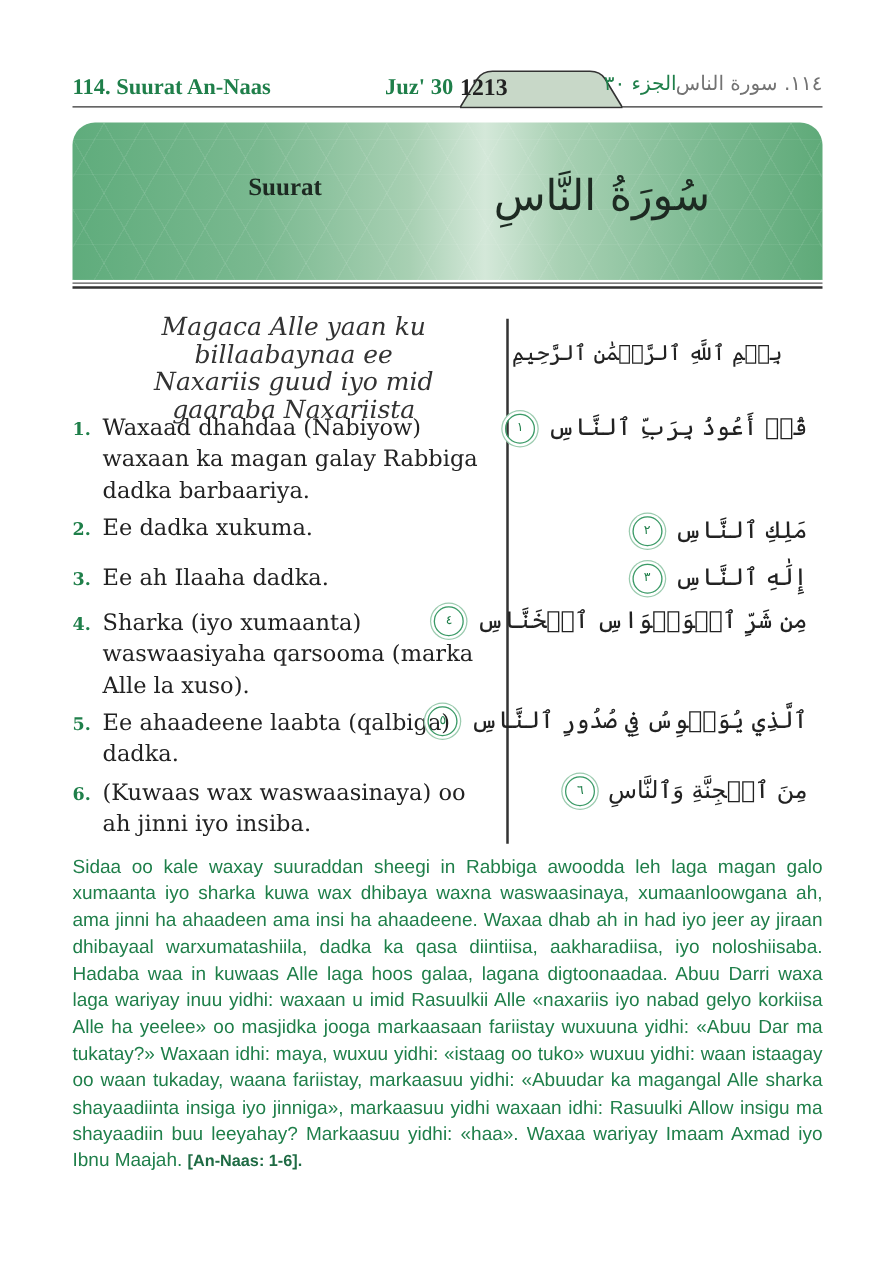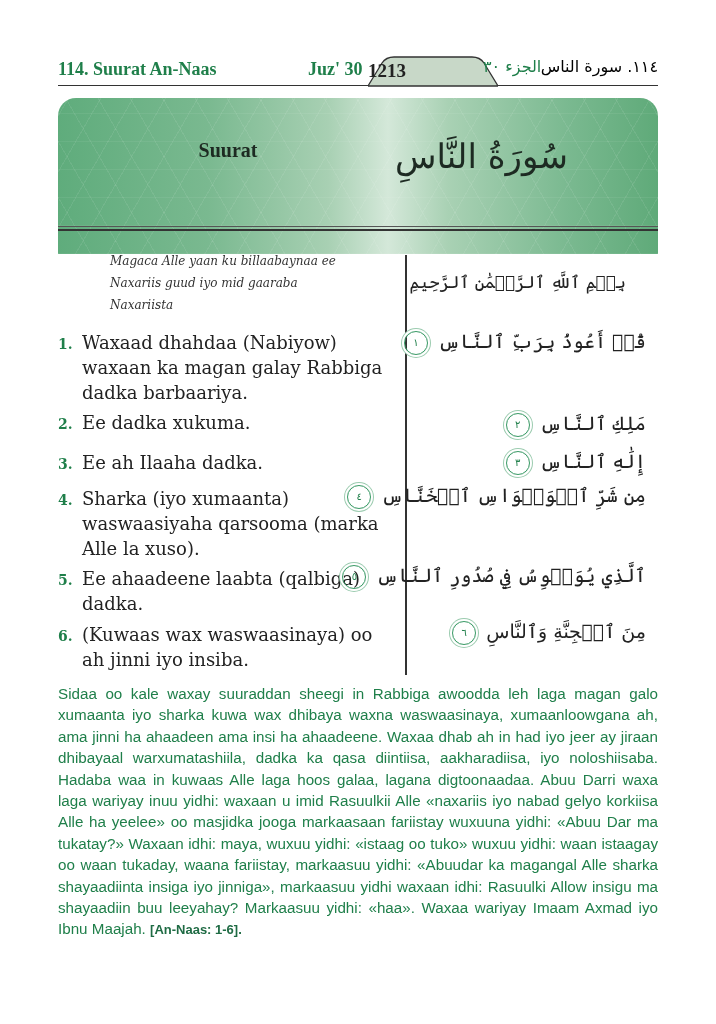--- a/index.html
+++ b/index.html
@@ -6,39 +6,39 @@
   body { width: 716px; height: 1024px; position: relative; overflow: hidden; font-family: "DejaVu Serif", serif; color: #222; }
 
   
   .running-header { position: absolute; left: 58px; right: 58px; top: 55px; height: 30px; border-bottom: 1.5px solid #333; }
   .rh-left { position: absolute; left: 0; top: 4px; font-family: "Liberation Serif", serif; font-weight: bold; font-size: 18px; color: #1f7f4a; }
   .rh-juz { position: absolute; left: 250px; top: 4px; font-family: "Liberation Serif", serif; font-weight: bold; font-size: 18px; color: #1f7f4a; }
   .rh-tab { position: absolute; left: 310px; top: 0px; width: 130px; height: 30px; }
   .rh-tab svg { position: absolute; left: 0; top: 0; }
   .rh-page { position: absolute; left: 0; right: 0; top: 5px; text-align: left; font-family: "Liberation Serif", serif; font-weight: bold; font-size: 19px; color: #222; }
   .rh-juz-ar { position: absolute; left: 425px; top: 2px; font-family: "DejaVu Sans", sans-serif; font-size: 16px; color: #1f7f4a; direction: rtl; }
-  .rh-right { position: absolute; right: 0; top: 2px; font-family: "DejaVu Sans", sans-serif; font-size: 16px; color: #000000; direction: rtl; }
+  .rh-right { position: absolute; right: 0; top: 2px; font-family: "DejaVu Sans", sans-serif; font-size: 16px; color: #737373; direction: rtl; }
 
   
-  .banner { position: absolute; left: 58px; right: 58px; top: 98px; height: 156px; border-radius: 18px 18px 0 0;
+  .banner { position: absolute; left: 58px; right: 58px; top: 98px; height: 126px; border-radius: 18px 18px 0 0;
     background: linear-gradient(90deg, #5fac7c 0%, #7ab990 25%, #a8d0b3 45%, #d4e8d9 55%, #a9d1b4 65%, #7ab990 85%, #5faa79 100%);
     overflow: hidden; }
   .banner::before { content: ""; position: absolute; inset: 0;
     background-image:
       repeating-linear-gradient(60deg, rgba(255,255,255,0.08) 0 1px, transparent 1px 28px),
       repeating-linear-gradient(-60deg, rgba(255,255,255,0.08) 0 1px, transparent 1px 28px),
       repeating-linear-gradient(0deg, rgba(255,255,255,0.06) 0 1px, transparent 1px 28px); }
   .banner-title { position: absolute; left: 100px; top: 42px; width: 140px; text-align: center; font-family: "Liberation Serif", serif; font-weight: bold; font-size: 20px; line-height: 21px; color: #1d2a22; }
   .banner-title-ar { position: absolute; right: 90px; top: 38px; font-family: "DejaVu Serif", serif; font-size: 34px; color: #1d2a22; direction: rtl; text-align: right; }
   .banner-rule1 { position: absolute; left: 58px; right: 58px; top: 226px; height: 1px; background: #555; }
   .banner-rule2 { position: absolute; left: 58px; right: 58px; top: 229px; height: 2px; background: #333; }
 
   
   .divider { position: absolute; left: 405px; top: 255px; width: 1.5px; height: 420px; background: #333; }
-  .basmala { position: absolute; left: 110px; width: 250px; top: 250px; font-family: "DejaVu Serif", serif; font-style: italic; font-size: 12px; line-height: 22px; color: #333; }
+  .basmala { position: absolute; left: 110px; width: 250px; top: 250px; text-align: center; font-family: "DejaVu Serif", serif; font-style: italic; font-size: 20px; line-height: 22px; color: #333; }
   .basmala-ar { position: absolute; right: 90px; top: 272px; font-family: "DejaVu Serif", serif; font-size: 17px; direction: rtl; color: #222; }
 
   .verse { position: absolute; left: 58px; width: 330px; font-family: "DejaVu Serif", serif; font-size: 18px; line-height: 25px; color: #222; }
   .verse .num { position: absolute; left: 0; top: 2px; font-size: 14px; color: #1f7f4a; font-weight: bold; }
   .verse .txt { display: block; margin-left: 24px; }
 
   .ayah { position: absolute; right: 70px; font-family: "DejaVu Serif", serif; font-size: 19px; direction: rtl; color: #222; white-space: nowrap; }
   .ayah-marker { display: inline-block; width: 22px; height: 22px; border: 1.5px solid #3a9a66; border-radius: 50%; text-align: center; font-size: 10px; line-height: 21px; color: #1f7f4a; vertical-align: middle; margin-right: 4px; font-family: "DejaVu Sans", sans-serif; box-shadow: 0 0 0 2px #fff, 0 0 0 3px #9bcbaf; }
 
   

